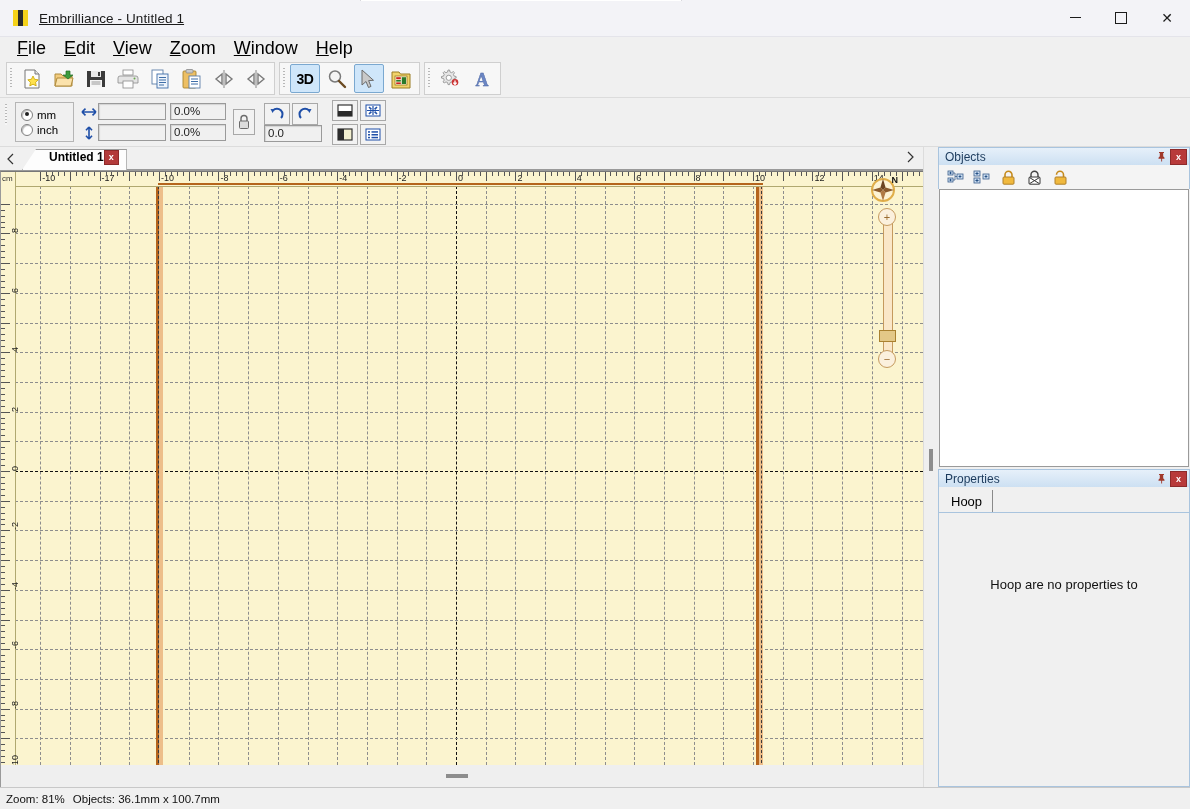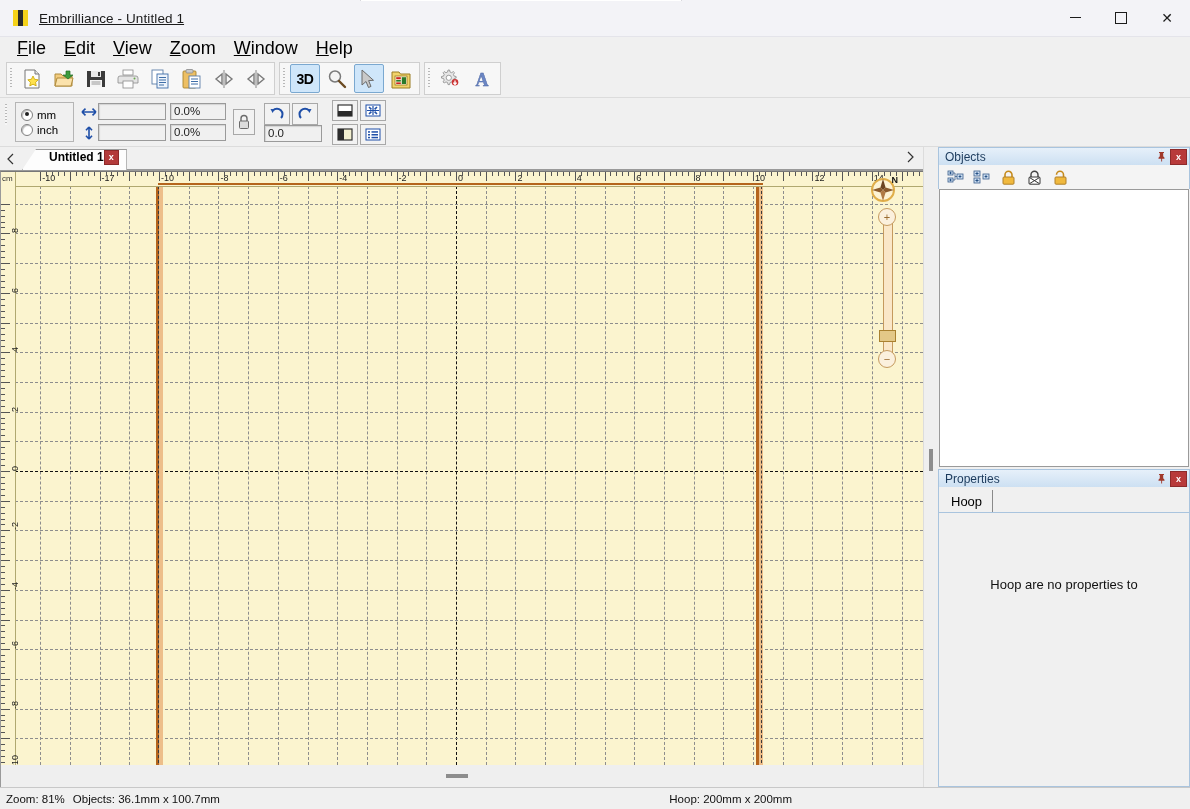--- a/index.html
+++ b/index.html
@@ -1016,15 +1016,14 @@
         </div>
       </div>
     </div>
   </div>
 
   <div class="statusbar">
     <div class="sb-left">
       <span>Zoom: 81%</span>
       <span>Objects: 36.1mm x 100.7mm</span>
     </div>
-    <div class="sb-right">Hoop: 200mm x 200mm</div>
   </div>
 </div>
 
 </body></html>

